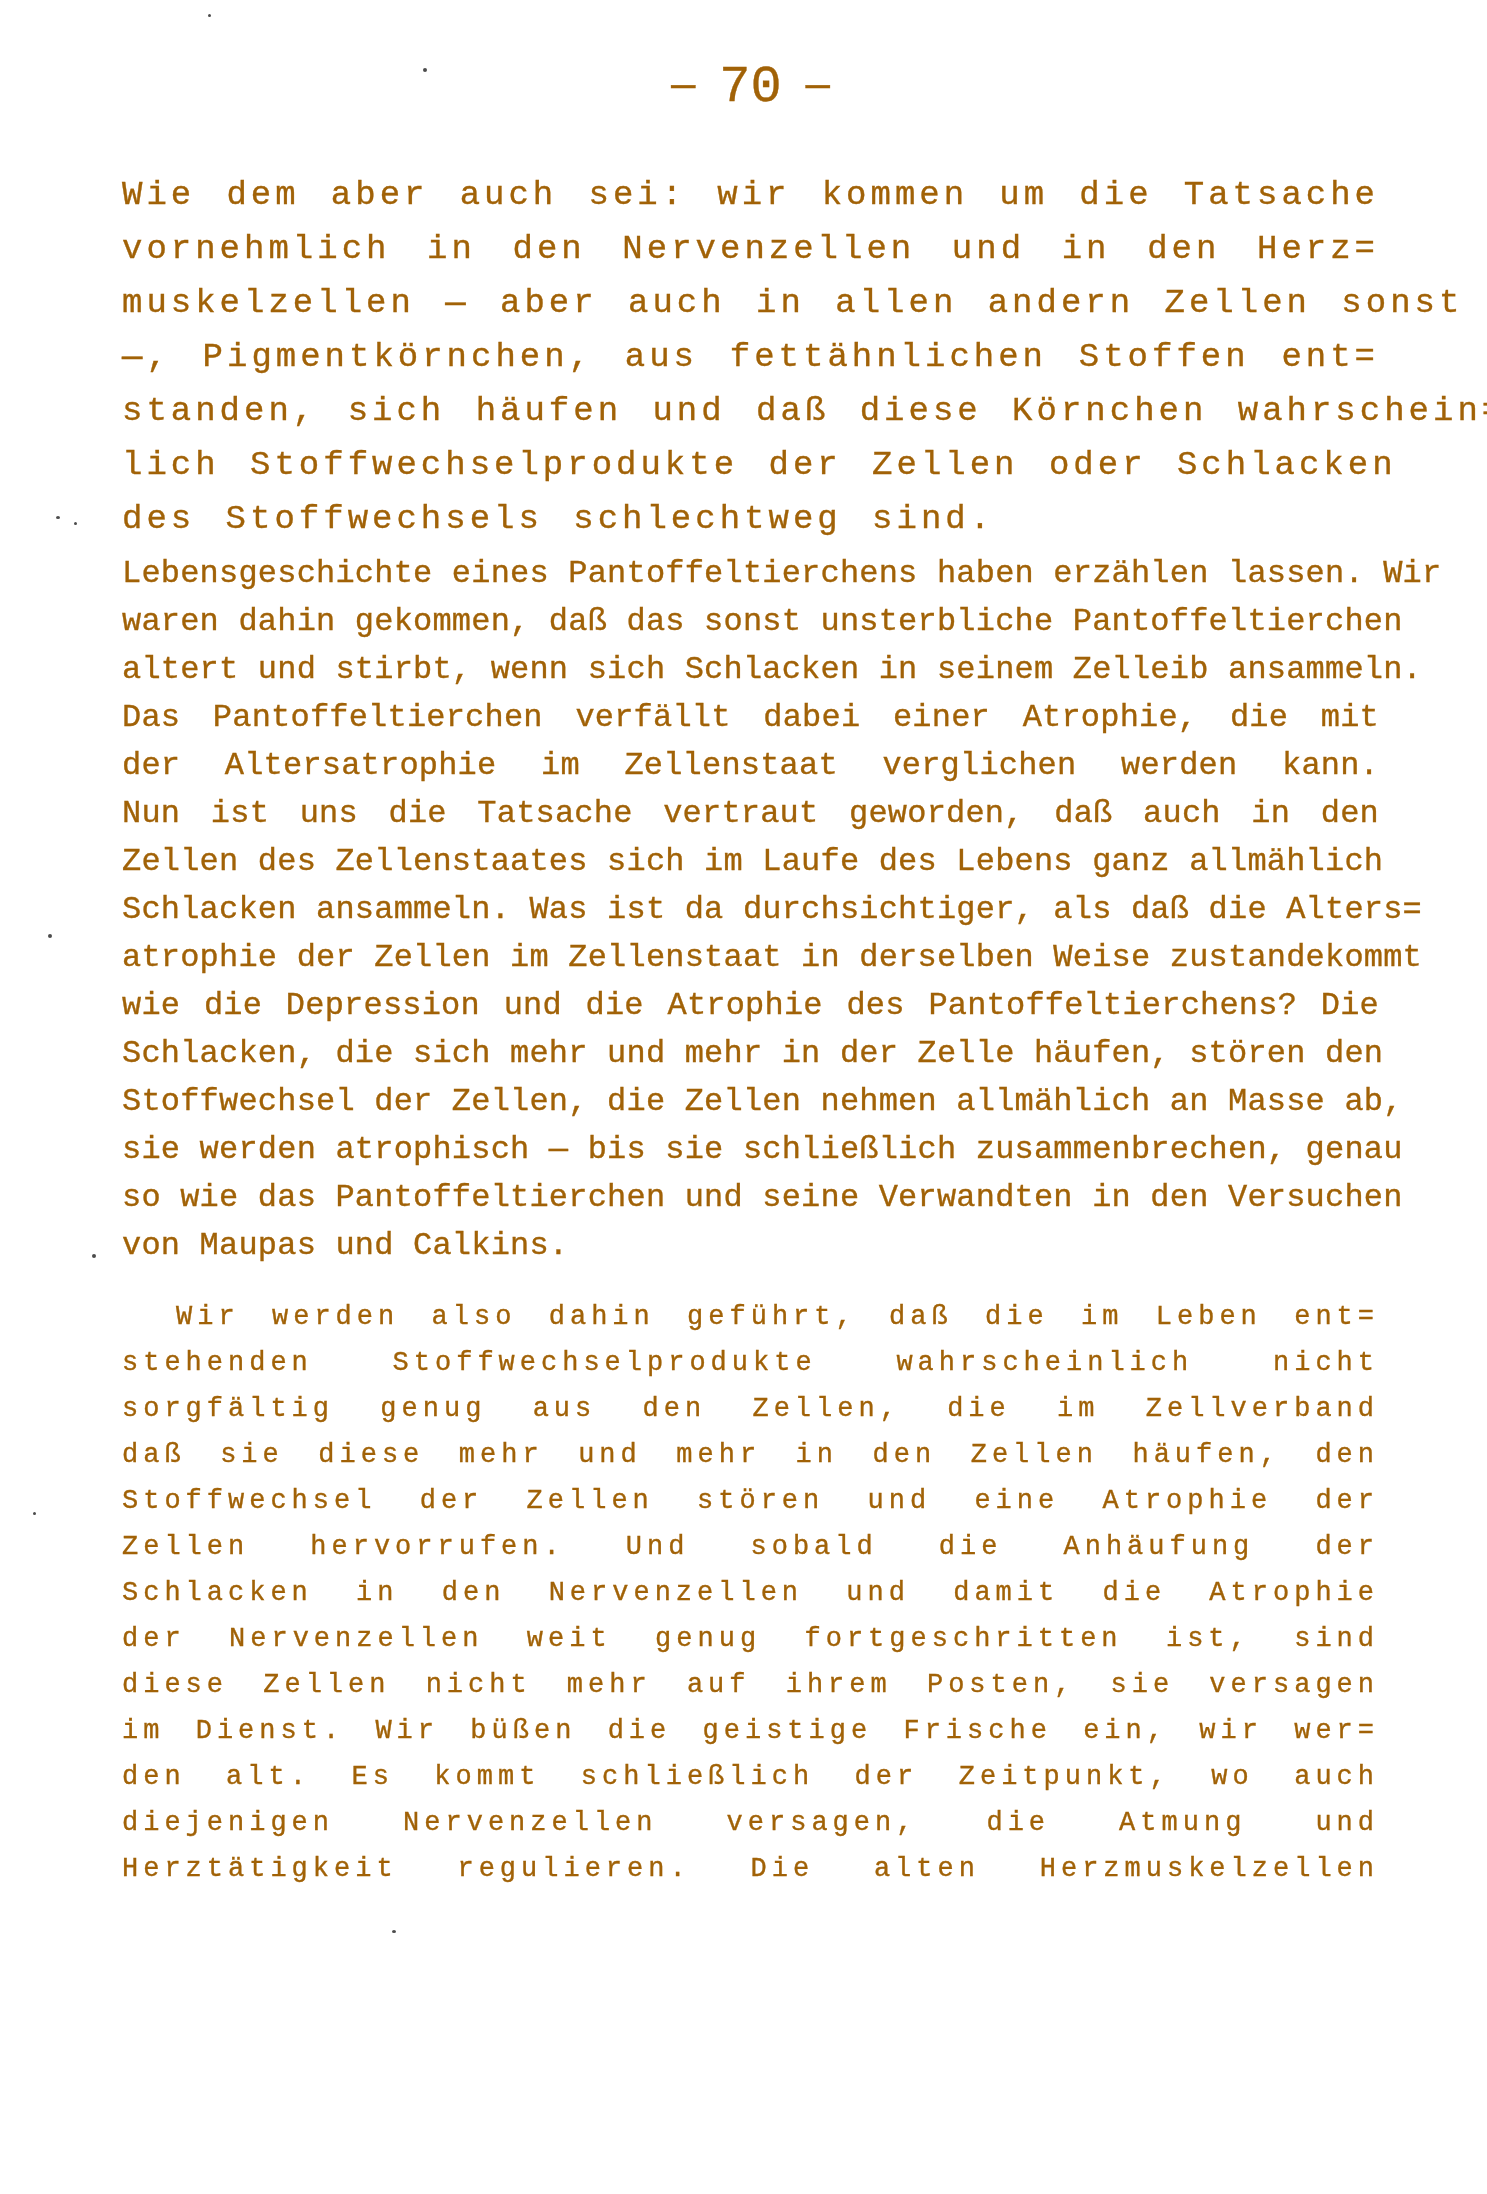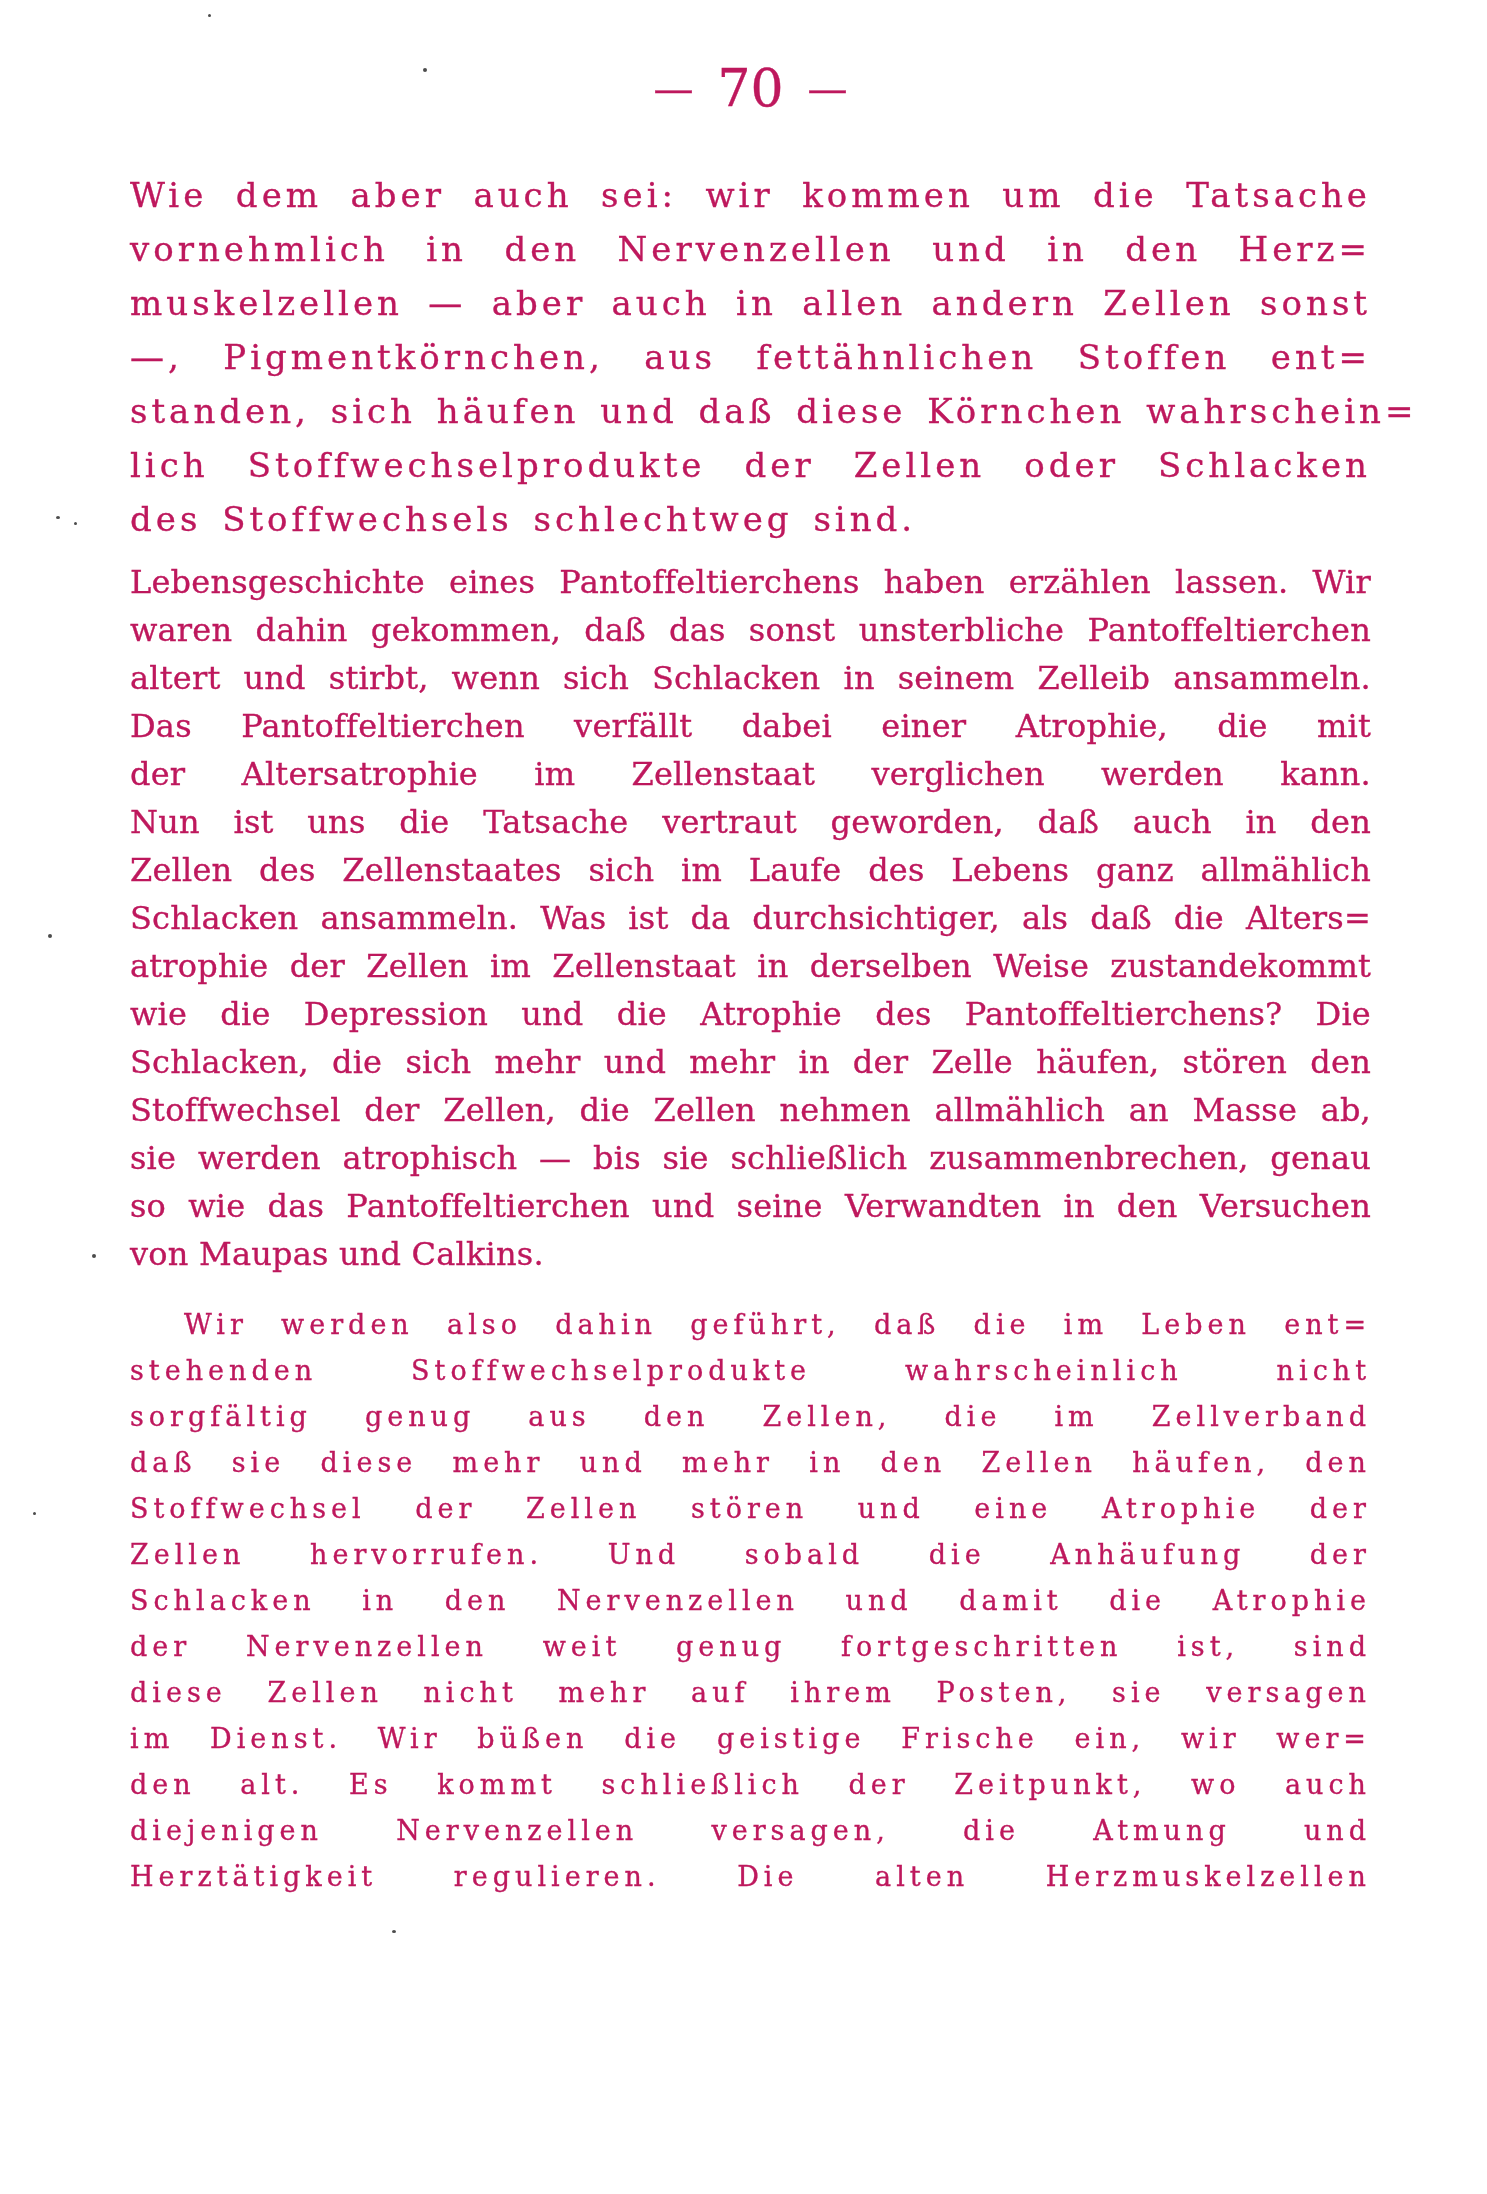--- a/index.html
+++ b/index.html
@@ -29,21 +29,21 @@
     letter-spacing: 0;
     display: inline-block;
     transform: translateY(-4px);
   }
   .header .pagenum {
     font-size: 52px;
     margin: 0 24px;
     display: inline-block;
   }
   
-  .para { margin: 12px; }
+  .para { margin: 4px; }
   .line {
     text-align: justify;
     text-align-last: justify;
     white-space: nowrap;
     overflow: visible;
   }
   .line.no-justify { text-align-last: left; }
   .line.indent { padding-left: 54px; }
   
   .para-0 { margin-top: 54px; }
@@ -58,21 +58,21 @@
   .speck {
     position: absolute;
     background: #2b2b2b;
     border-radius: 50%;
     opacity: 0.85;
   }
 </style>
 </head>
 <body>
 
-<div class="page" style="background: rgb(255, 255, 255); color: #be185d;">
+<div class="page" style="background: rgb(255, 255, 255); color: #a16207; font-family: Liberation Mono, monospace;">
 
   <div class="header">
     <span class="dash">—</span><span class="pagenum">70</span><span class="dash">—</span>
   </div>
 
   <div id="text-block">
       <div class="para para-0">
         <div class="line">Wie dem aber auch sei: wir kommen um die Tatsache</div>
         <div class="line">vornehmlich in den Nervenzellen und in den Herz=</div>
         <div class="line">muskelzellen — aber auch in allen andern Zellen sonst</div>

